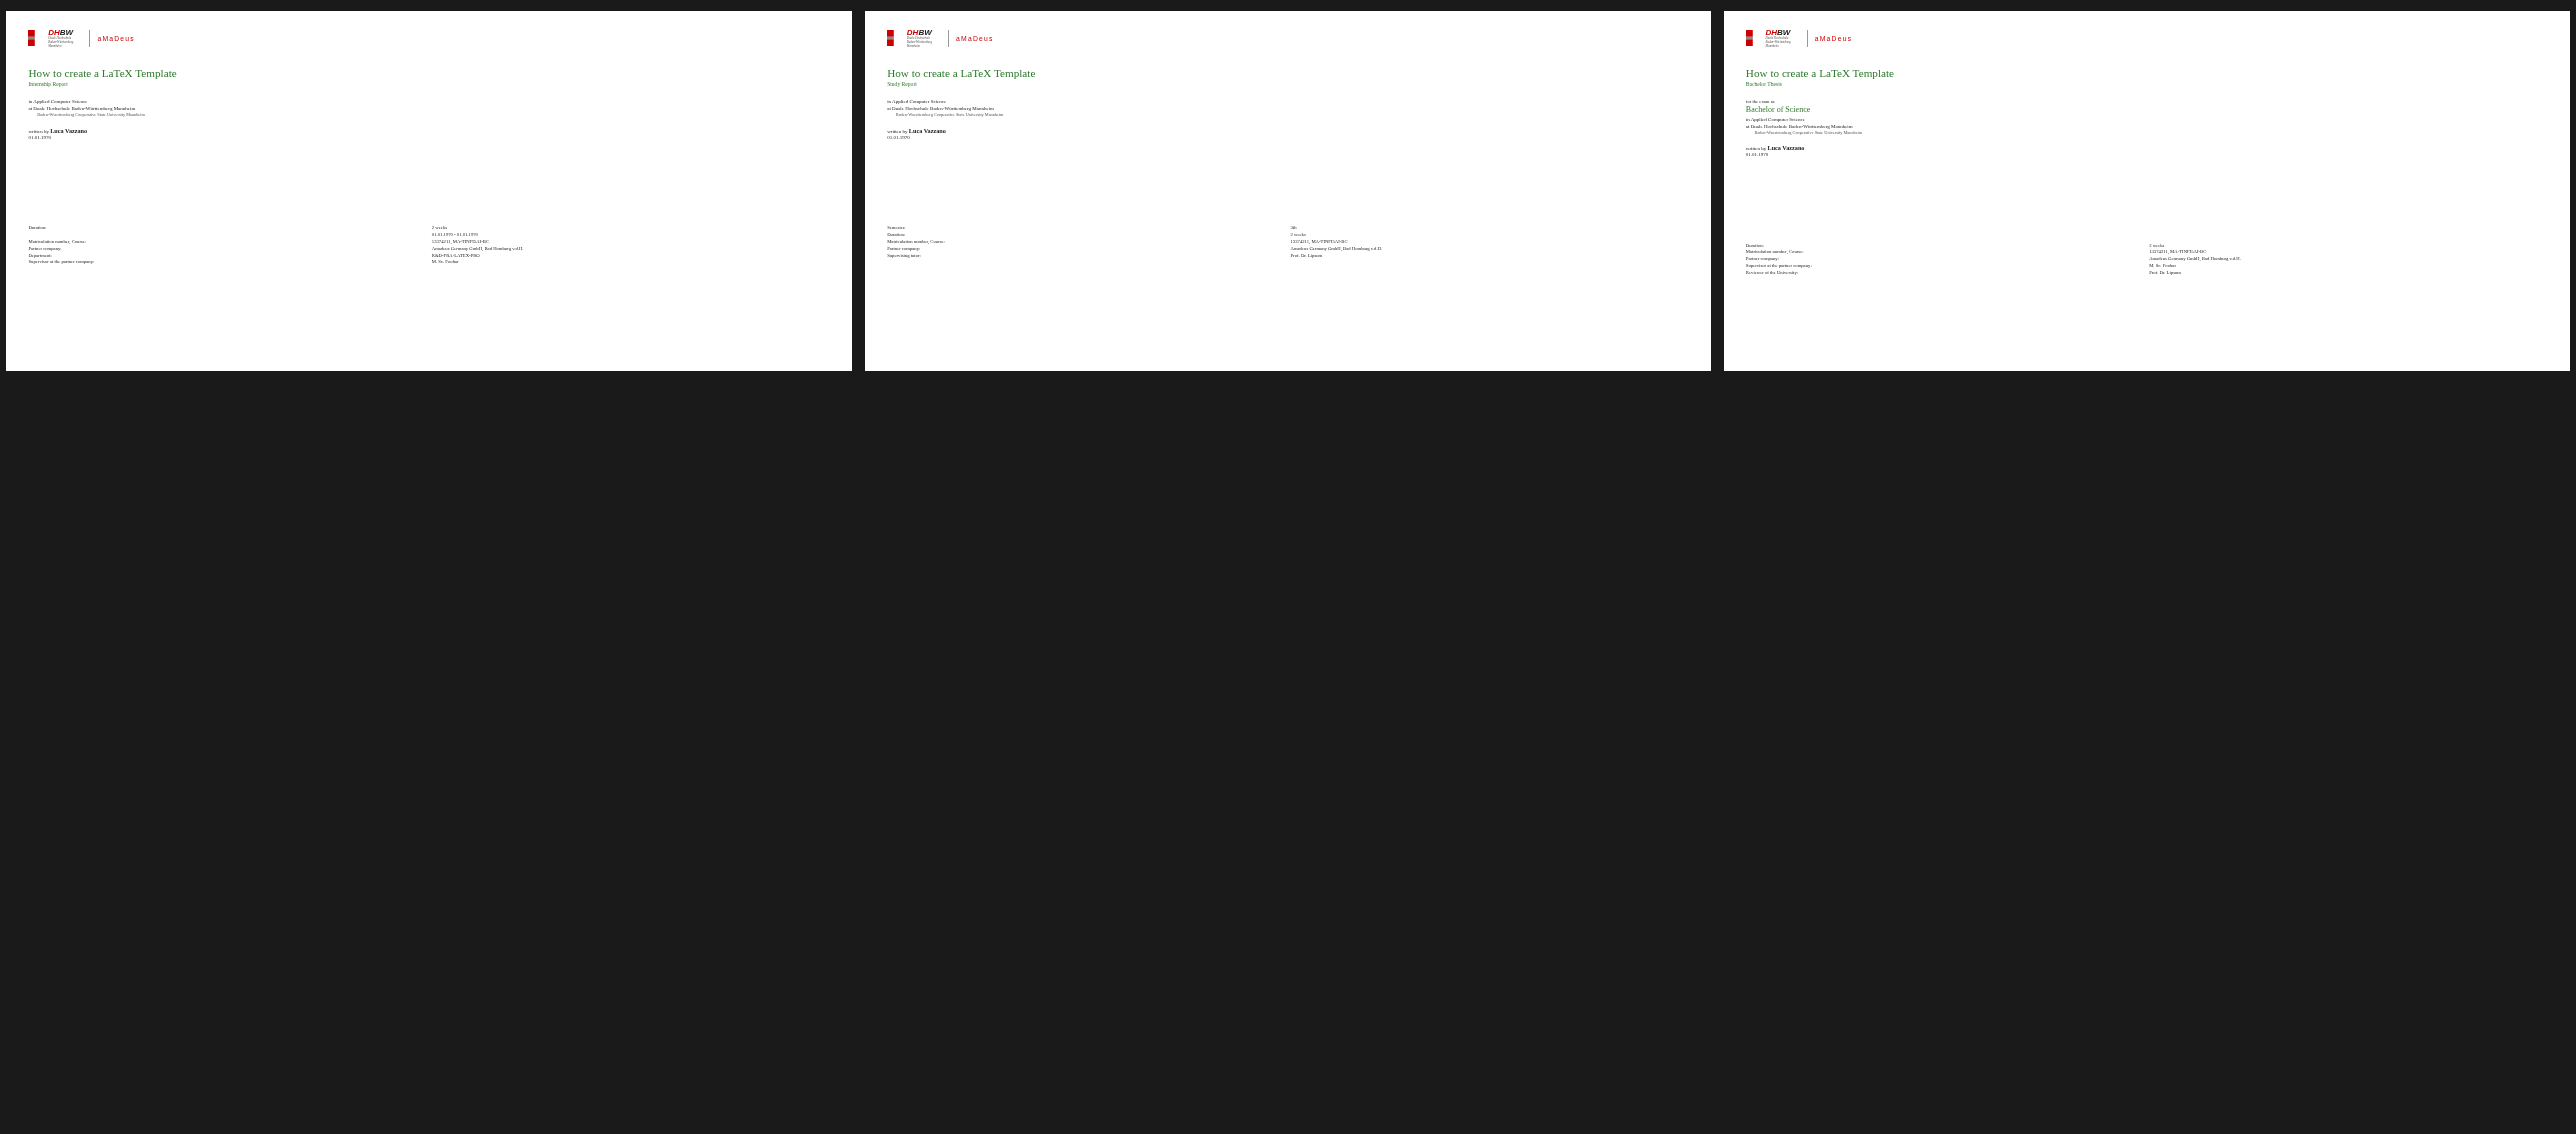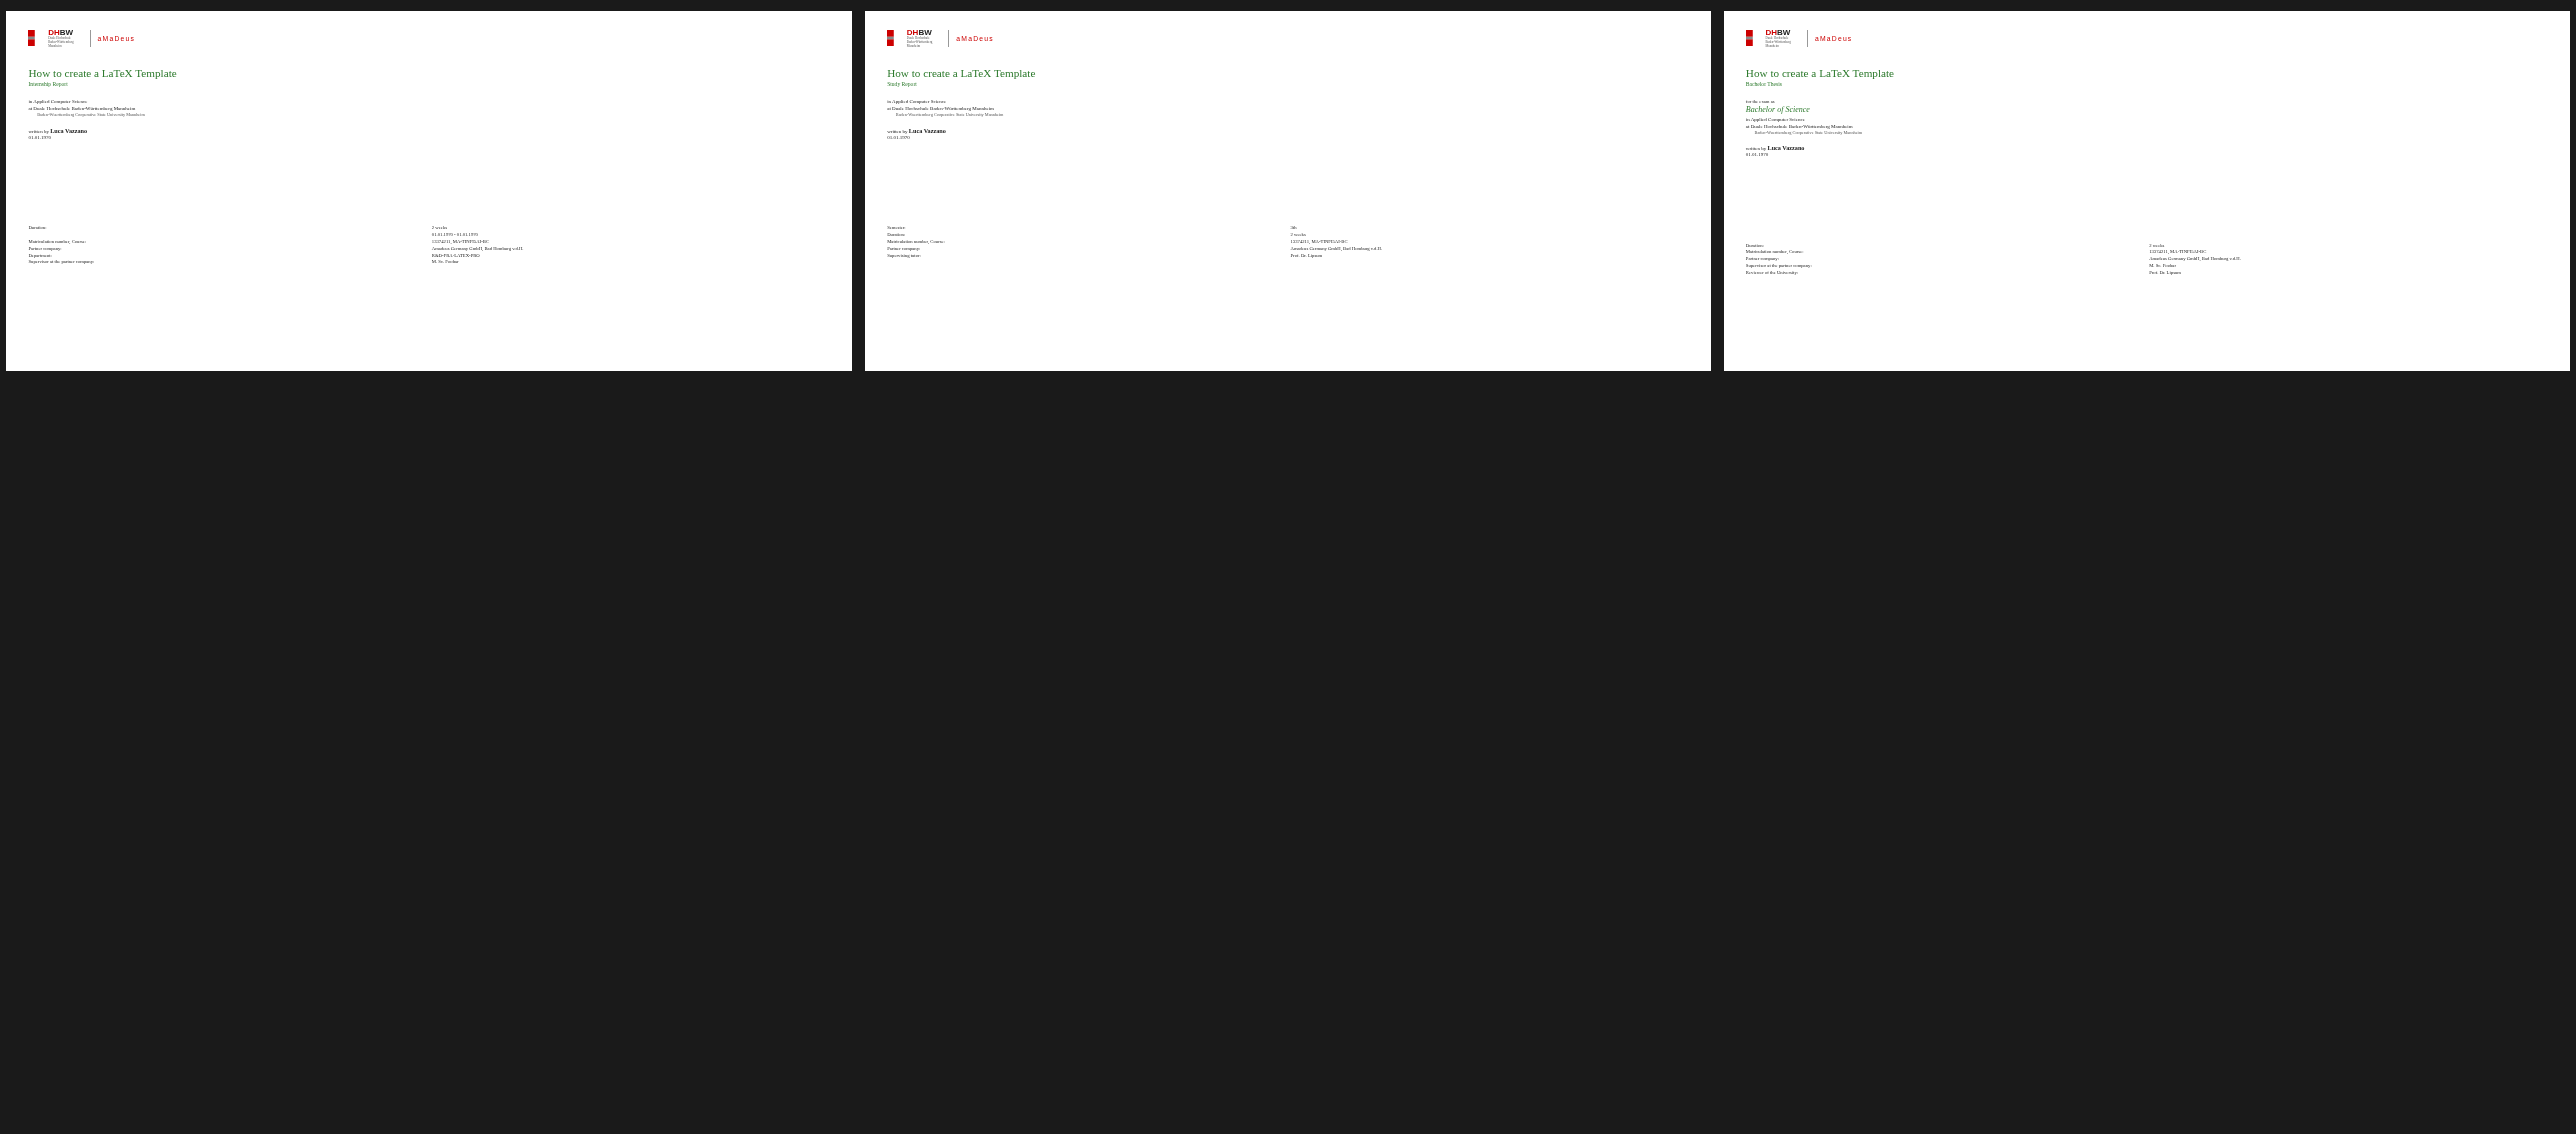--- a/index.html
+++ b/index.html
@@ -42,20 +42,21 @@
       align-items: center;
       margin-bottom: 18.6px;
       border-bottom: none;
     }
 
     .dhbw-logo {
       display: flex;
       align-items: center;
       gap: 3.7px;
       margin-right: 8.7px;
+      font-style: italic;
     }
 
     .dhbw-subtext {
       font-size: 3.1px;
       color: #555;
       line-height: 1.2;
       margin-top: 0.6px;
     }
 
     .header-divider {
@@ -299,21 +300,21 @@
       <div style="font-size:6.8px; color:#cc0000; font-family:Arial,sans-serif; letter-spacing:1.2px; font-weight:500;">
         a<span style="text-transform:uppercase;">M</span>a<span style="text-transform:uppercase;">D</span>eus
       </div>
     </div>
 
         <div class="main-title">How to create a LaTeX Template</div>
         <div class="doc-type">Bachelor Thesis</div>
         <div style="margin-top:7.4px;">
 
       <div style="font-size:4.7px; color:#222; margin-bottom:1.9px;">for the exam as</div>
-      <div style="font-size:8px; color:#2d7a2d; margin-bottom:2.5px; font-family:'Times New Roman',Times,serif;font-style:italic;">Bachelor of Science</div>
+      <div style="font-size:8px; color:#2d7a2d; margin-bottom:2.5px; font-family:'Times New Roman',Times,serif;">Bachelor of Science</div>
       <div class="in-field">in Applied Computer Science</div>
       <div style="font-size:5px; color:#222; margin-bottom:0.6px;">at Duale Hochschule Baden-Württemberg Mannheim</div>
       <div style="font-size:4.3px; color:#555; margin-left:8.7px; margin-bottom:8.7px;">Baden-Wuerttemberg Cooperative State University Mannheim</div>
       <div class="written-by">written by <span class="author-name">Luca Vazzano</span></div>
       <div class="author-date">01.01.1970</div>
 
         </div>
         <div style="flex:1; min-height:37px;"></div>
         <div style="margin-top:25px; display:grid; grid-template-columns:1fr 1fr; gap:1.2px 5px; padding-top:5px;">
 

